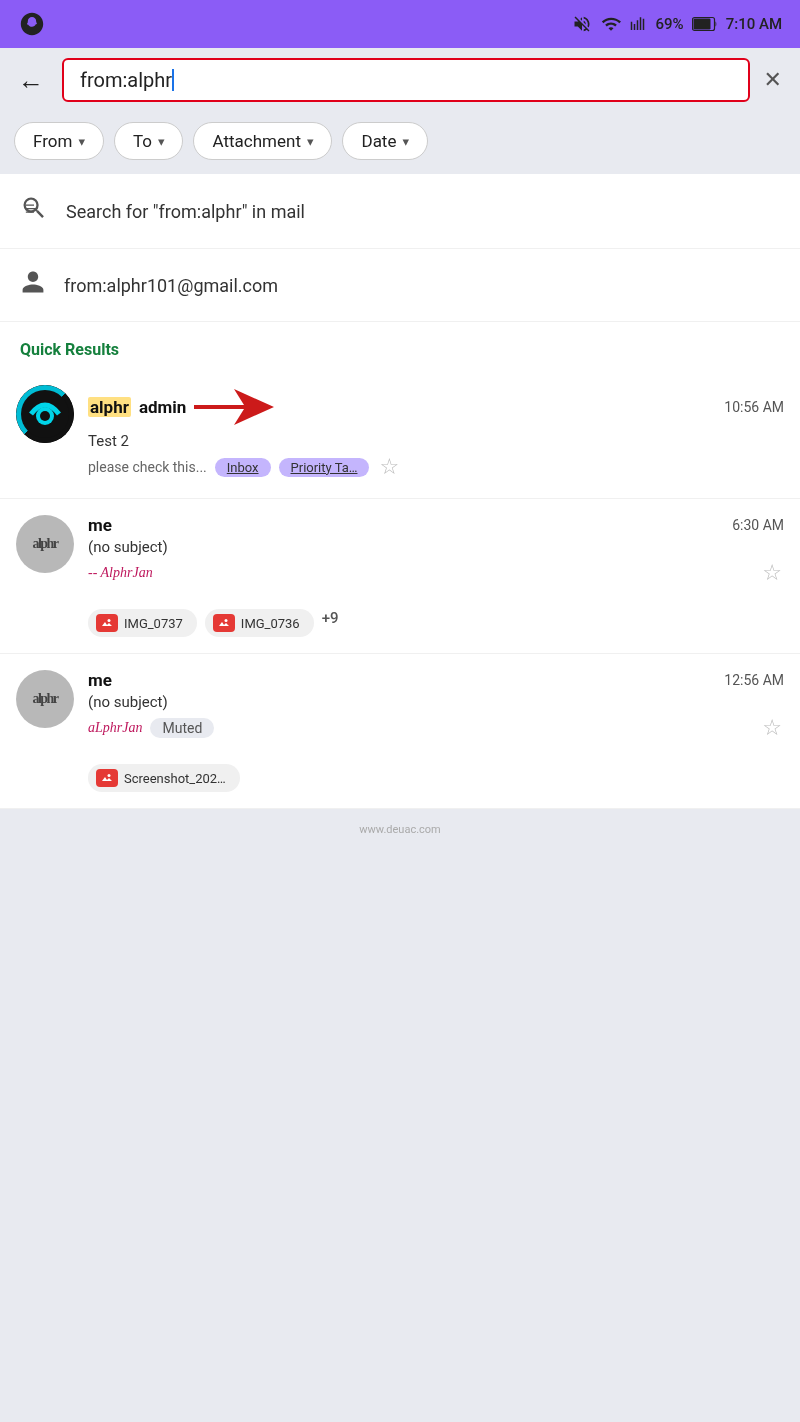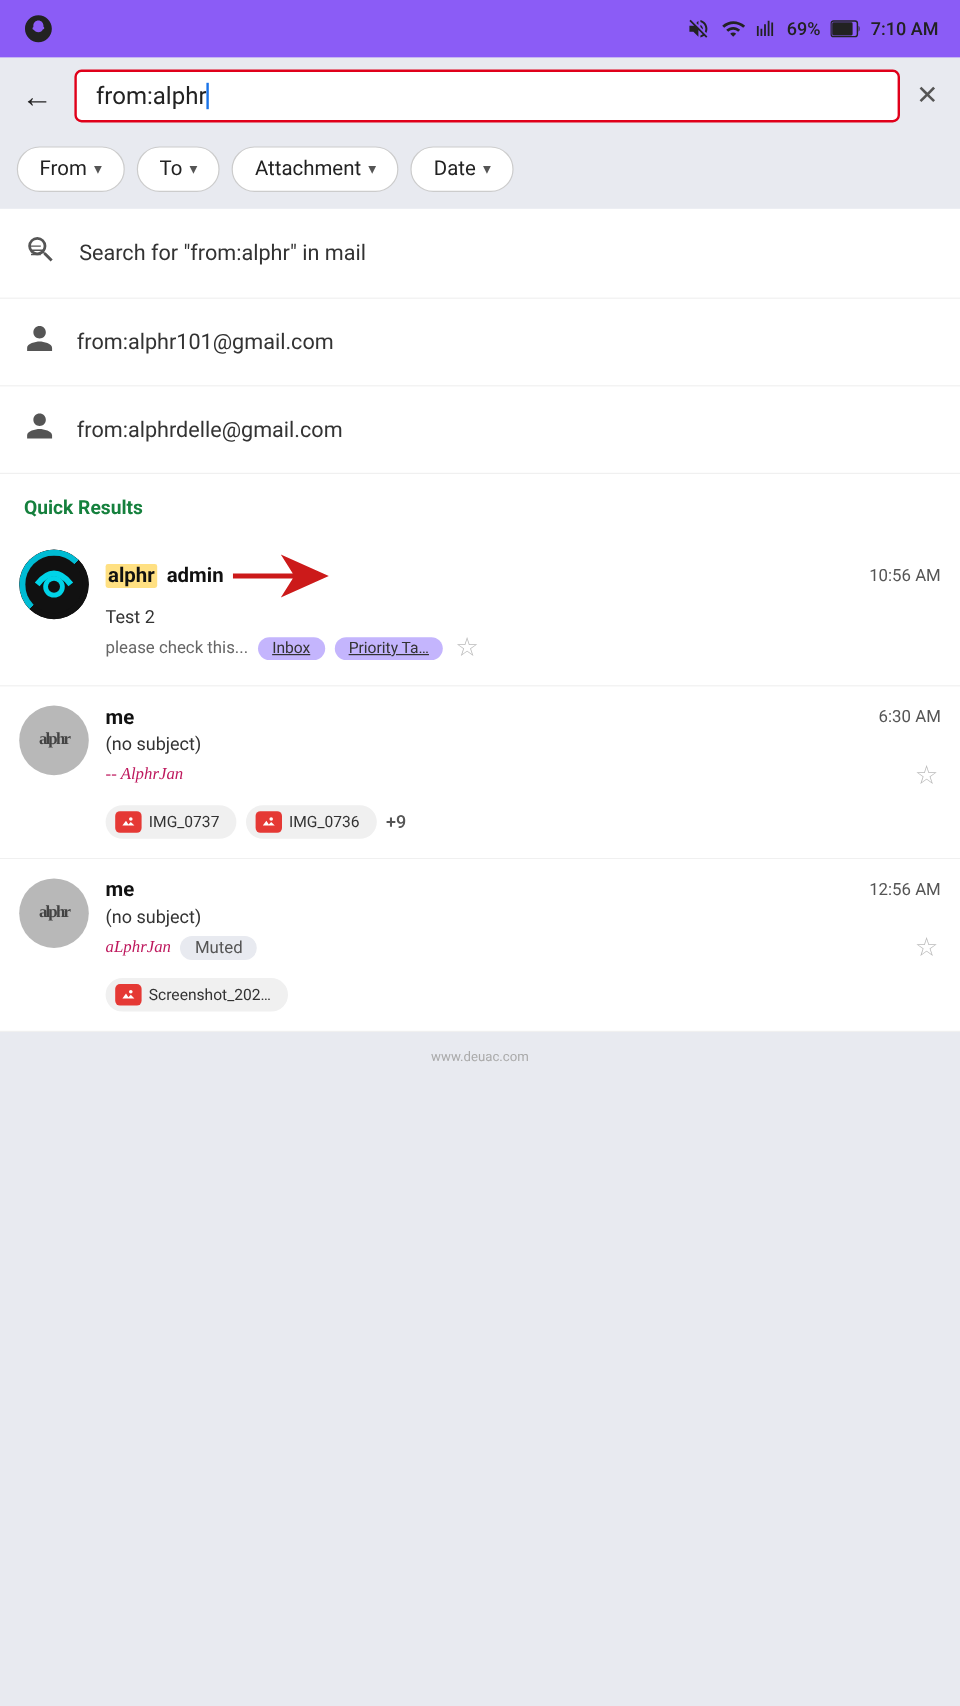--- a/index.html
+++ b/index.html
@@ -205,23 +205,23 @@
     .star-btn {
       background: none;
       border: none;
       font-size: 22px;
       color: #bbb;
       cursor: pointer;
       padding: 2px;
     }
     .email-bottom-row {
       display: flex;
-      align-items: center;
+      align-items: flex-start;
       gap: 8px;
-      margin-top: 10px;
+      margin-top: 21px;
       flex-wrap: wrap;
     }
     .attachment-chip {
       background: #f0f0f0;
       border-radius: 20px;
       padding: 5px 14px 5px 8px;
       font-size: 13px;
       color: #333;
       display: flex;
       align-items: center;
@@ -339,28 +339,20 @@
 
   <div class="suggestion-item">
     <span class="suggestion-icon">
       <svg width="26" height="26" viewBox="0 0 24 24" fill="#555">
         <path d="M12 12c2.7 0 4.8-2.1 4.8-4.8S14.7 2.4 12 2.4 7.2 4.5 7.2 7.2 9.3 12 12 12zm0 2.4c-3.2 0-9.6 1.6-9.6 4.8v2.4h19.2v-2.4c0-3.2-6.4-4.8-9.6-4.8z"></path>
       </svg>
     </span>
     <span class="suggestion-text">from:alphr101@gmail.com</span>
   </div>
 
-  <div class="suggestion-item">
-    <span class="suggestion-icon">
-      <svg width="26" height="26" viewBox="0 0 24 24" fill="#555">
-        <path d="M12 12c2.7 0 4.8-2.1 4.8-4.8S14.7 2.4 12 2.4 7.2 4.5 7.2 7.2 9.3 12 12 12zm0 2.4c-3.2 0-9.6 1.6-9.6 4.8v2.4h19.2v-2.4c0-3.2-6.4-4.8-9.6-4.8z"></path>
-      </svg>
-    </span>
-    <span class="suggestion-text">from:alphrdelle@gmail.com</span>
-  </div>
 
   <div class="quick-results-label">Quick Results</div>
 
   <div class="email-item" style="position:relative;">
     <div class="email-avatar email-avatar-alphr">
       <div class="email-avatar-alphr-inner">
         <svg width="48" height="48" viewBox="0 0 48 48">
           <circle cx="24" cy="24" r="24" fill="#111"></circle>
           <path d="M10 24 Q24 6 38 24" fill="none" stroke="#00d4e8" stroke-width="5"></path>
           <circle cx="24" cy="26" r="9" fill="#00d4e8"></circle>

